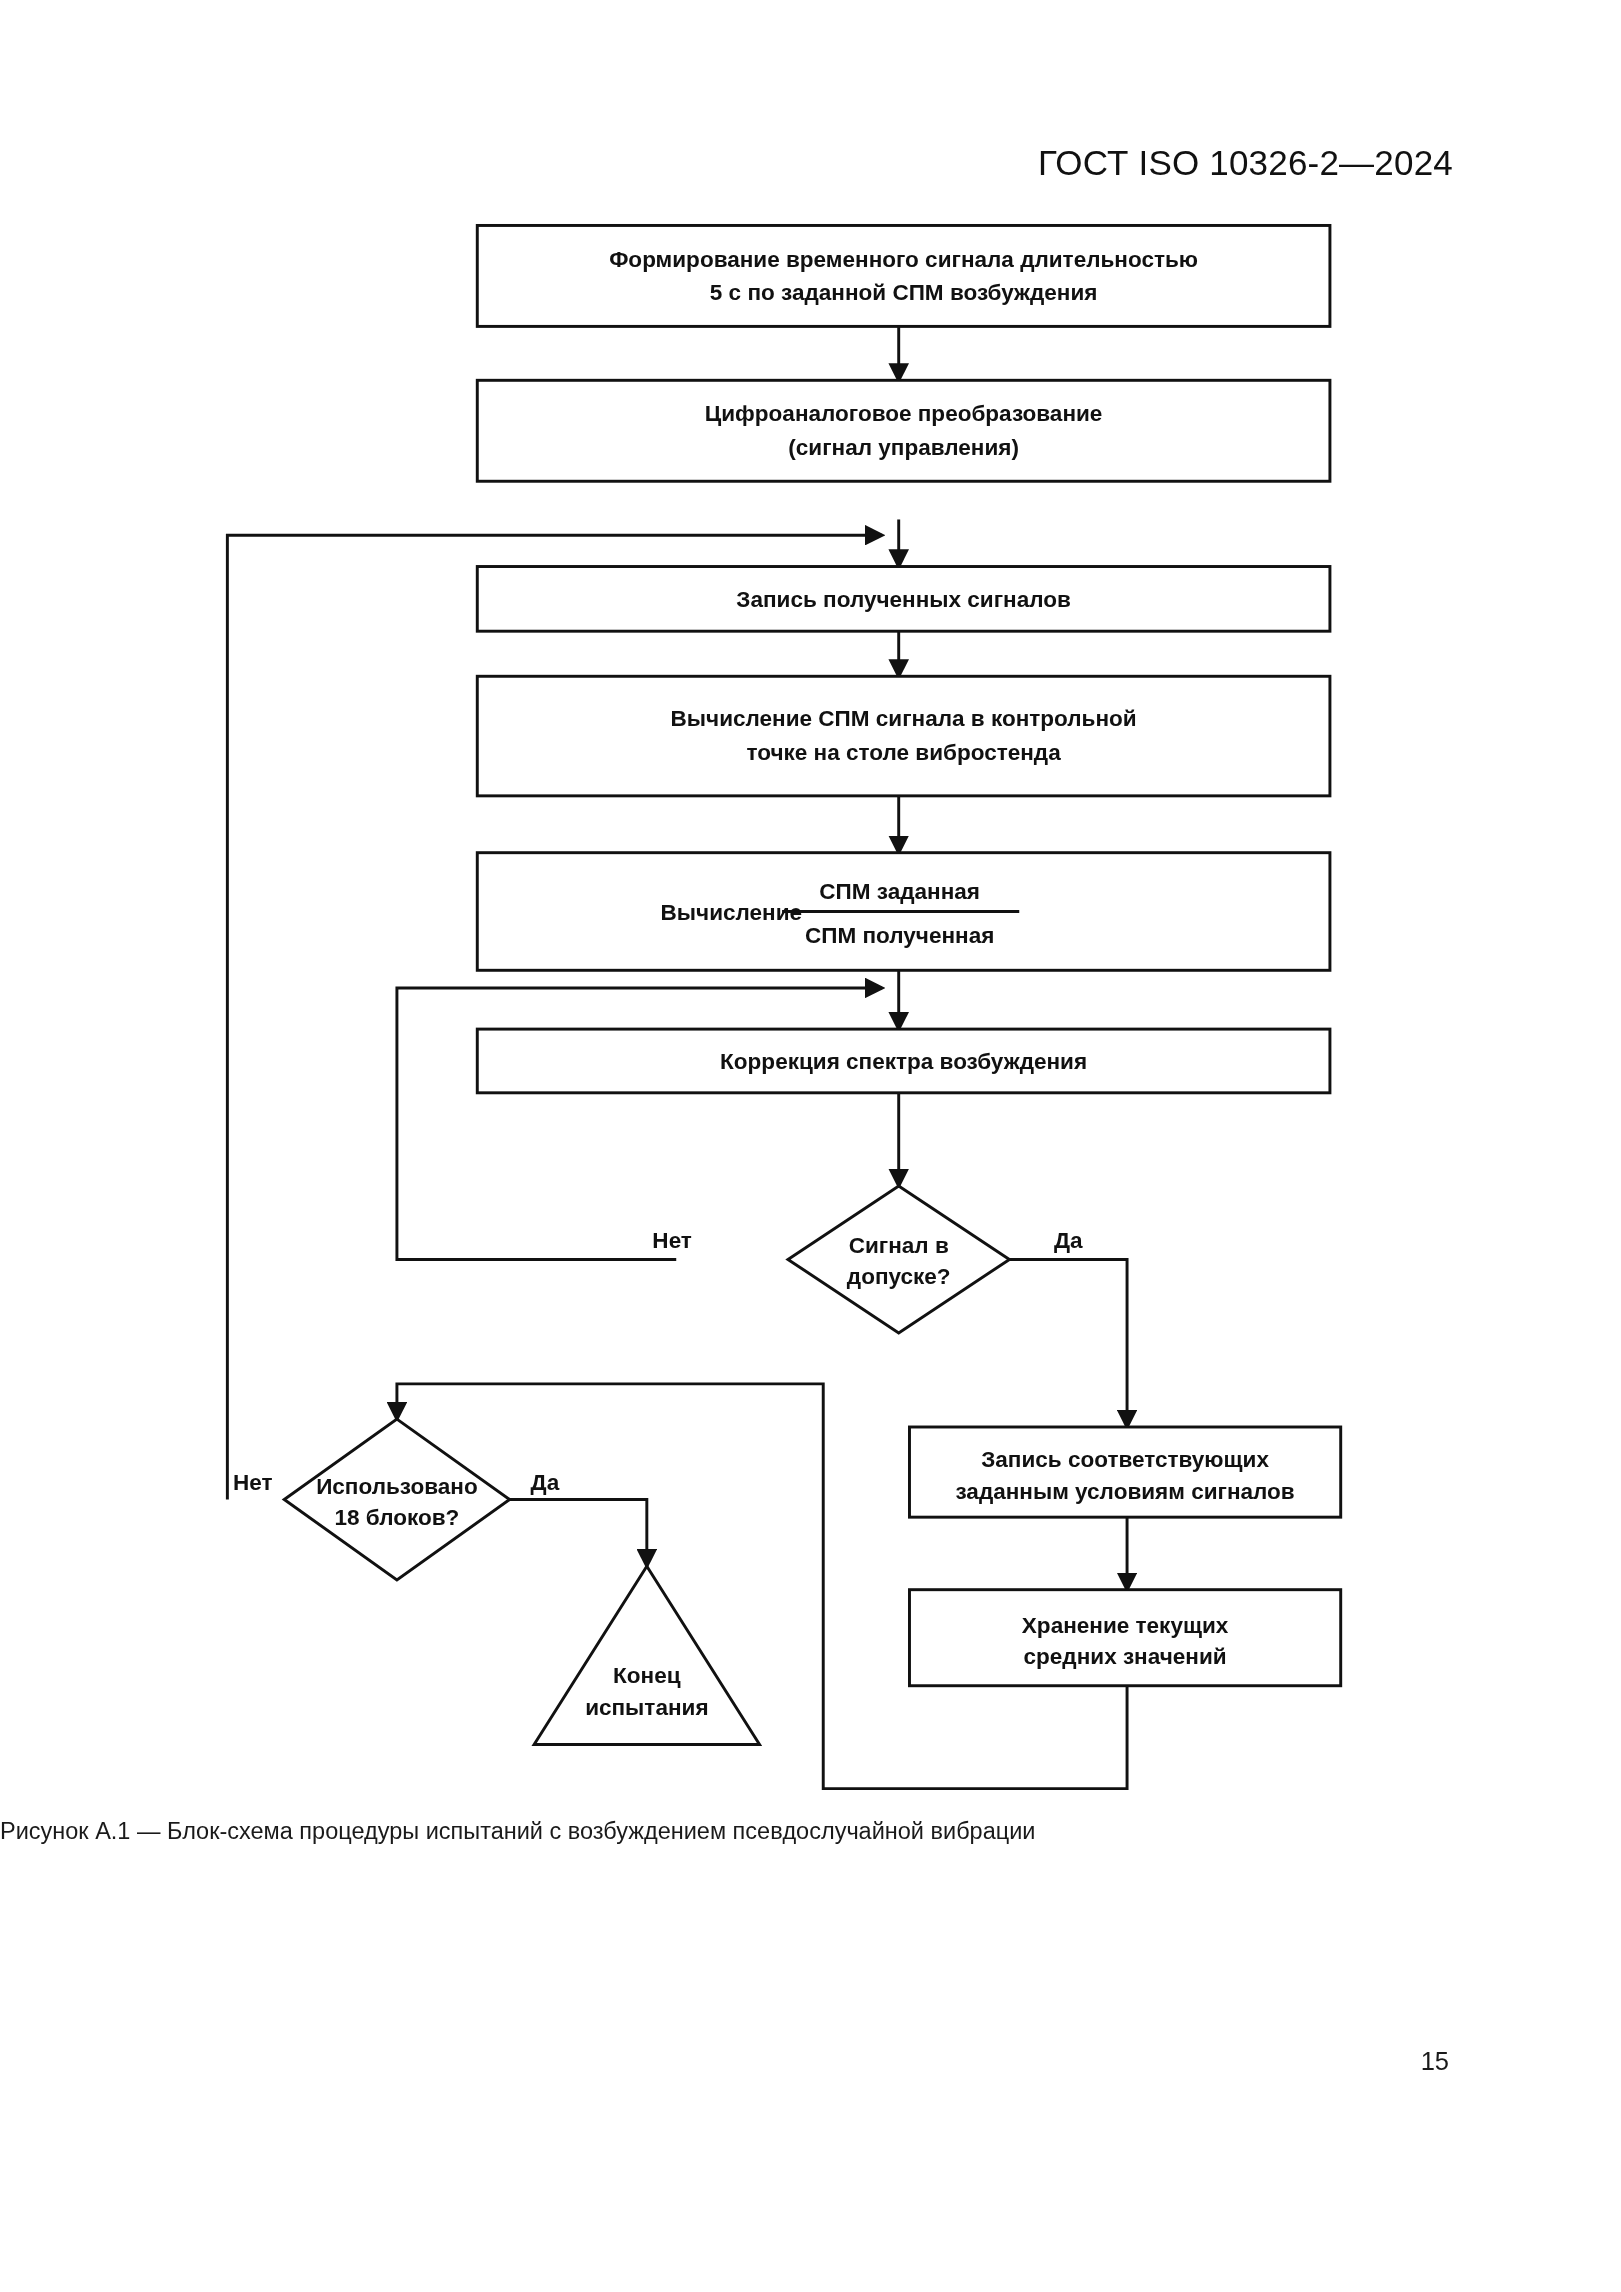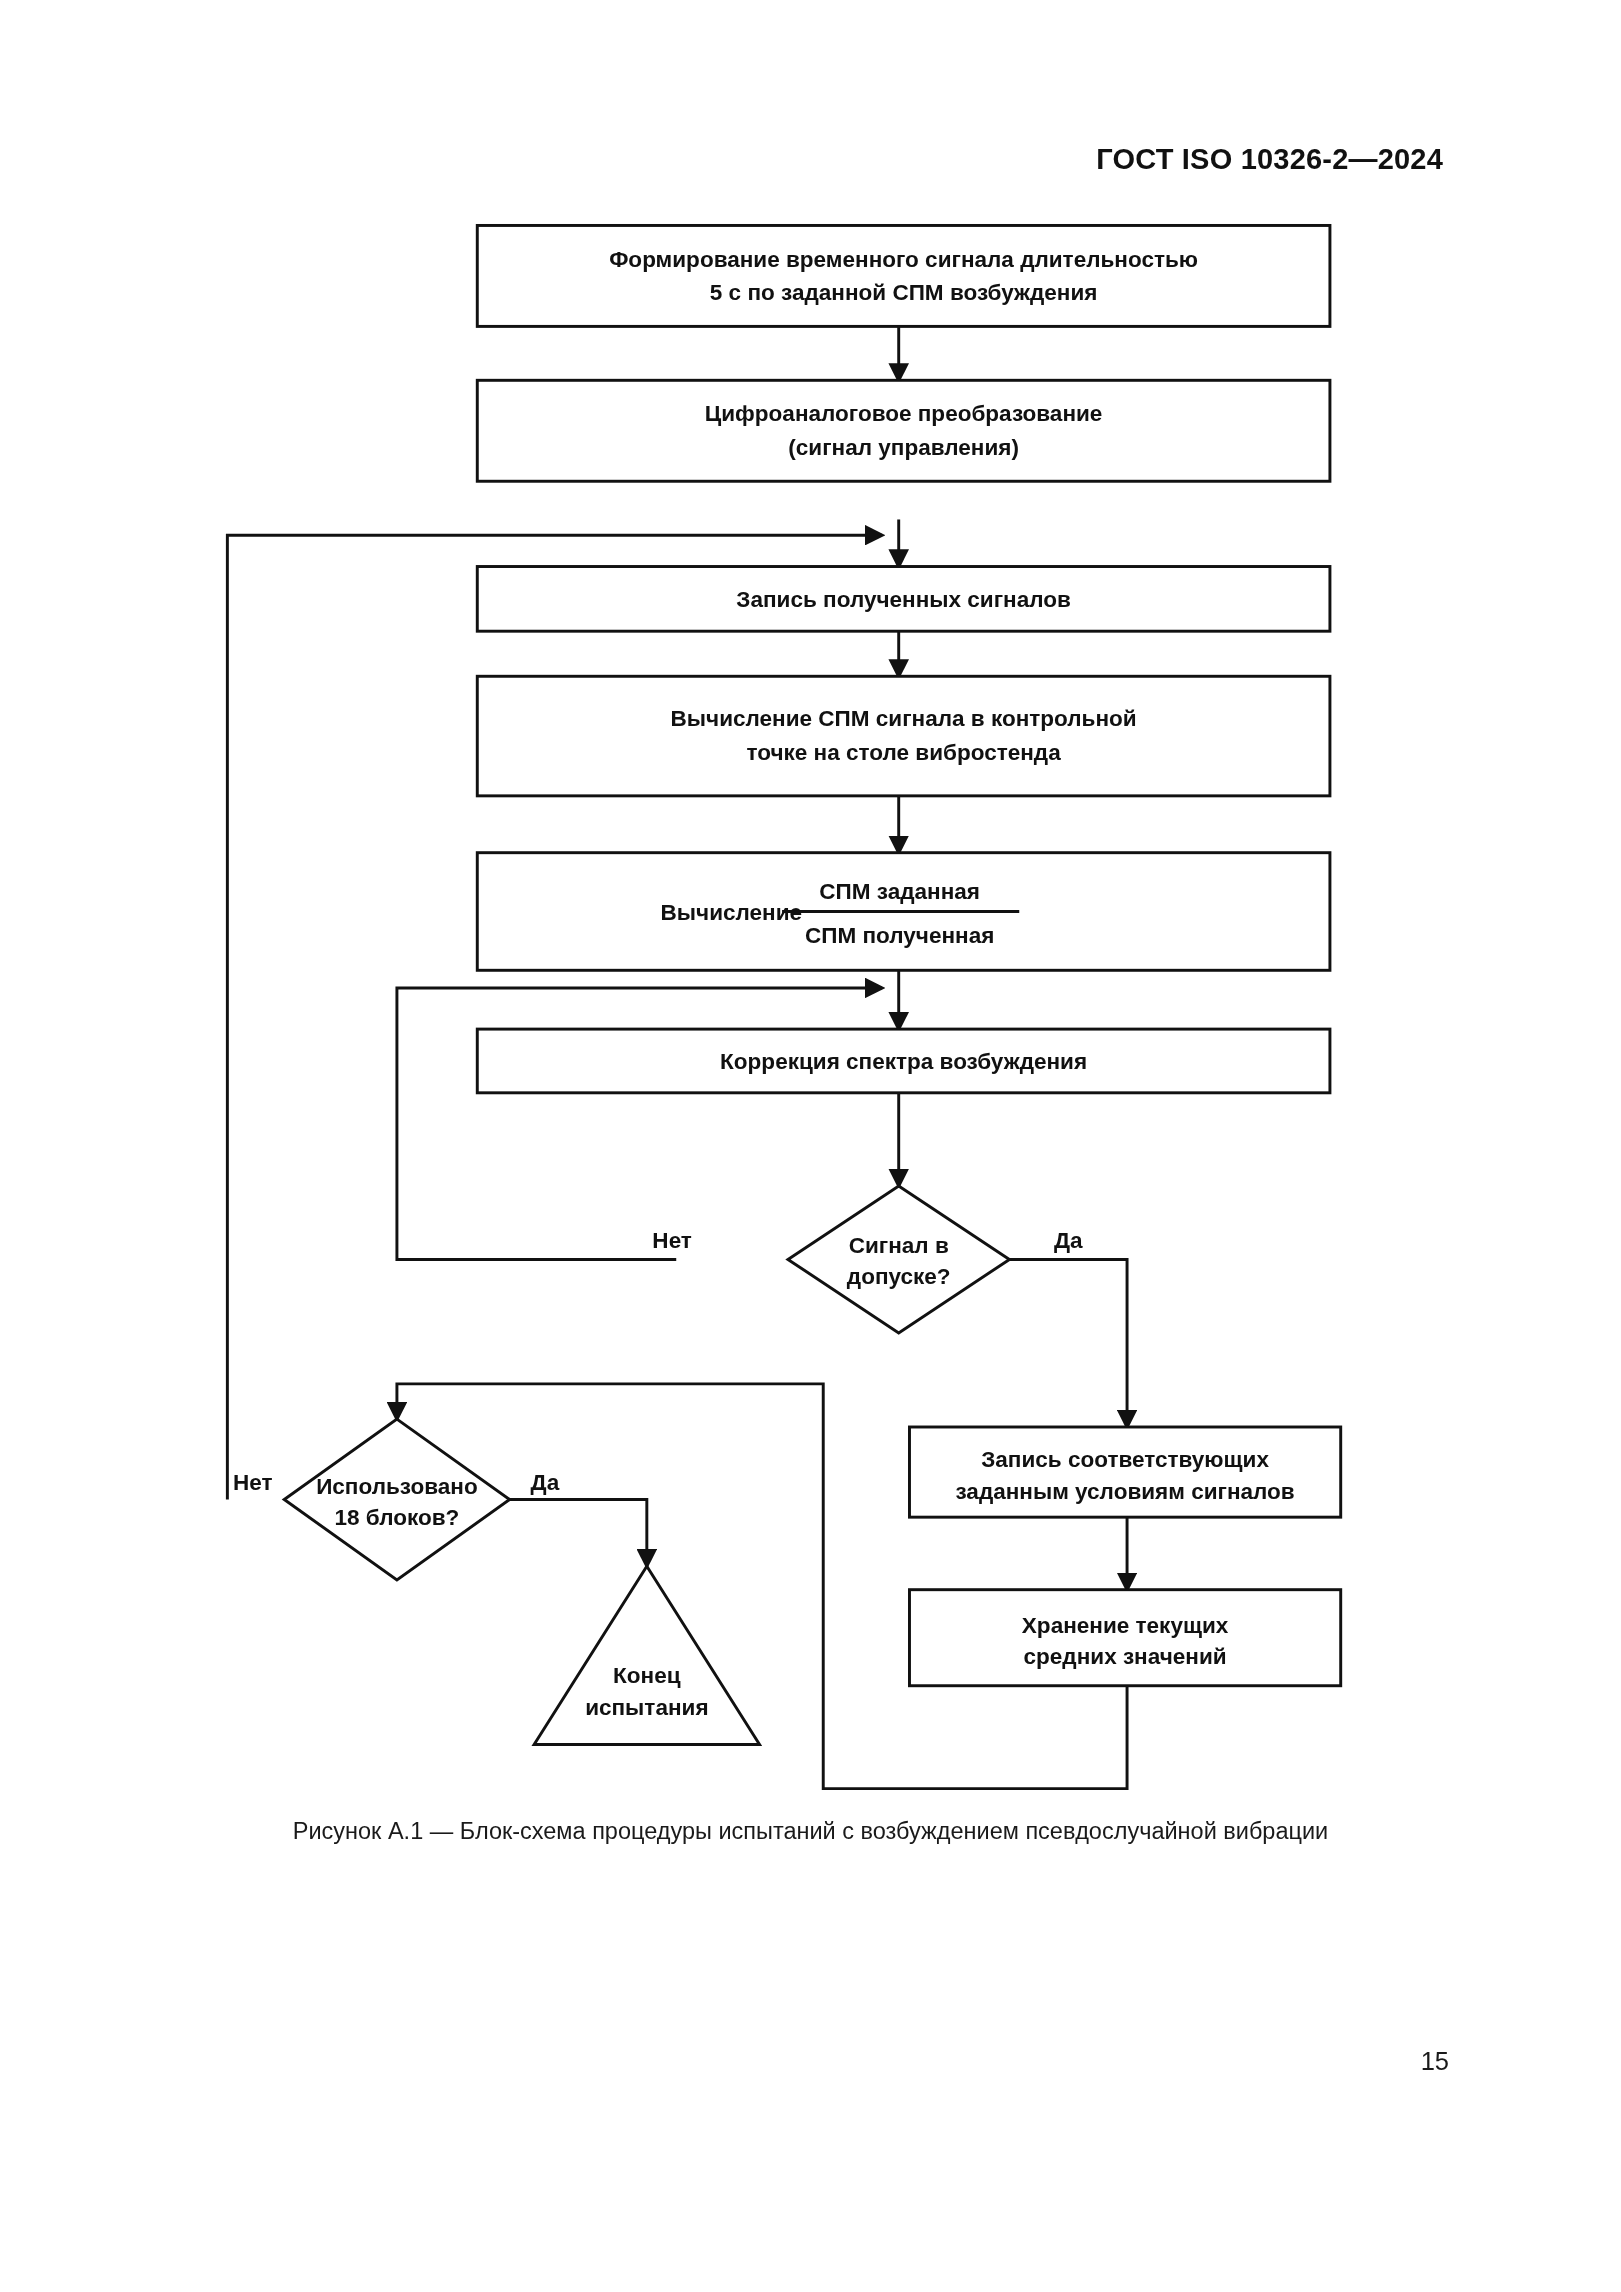--- a/index.html
+++ b/index.html
@@ -17,23 +17,23 @@
     overflow: hidden;
   }
   .page {
     position: absolute;
     inset: 0;
     background: #ffffff;
   }
   .doc-header {
     position: absolute;
     top: 143px;
-    right: 178px;
-    font-size: 29px;
-    font-weight: bold;
+    right: 168px;
+    font-size: 35px;
+    font-weight: normal;
     letter-spacing: 0.2px;
     color: #111111;
     white-space: nowrap;
   }
   .figure-area {
     position: absolute;
     top: 186px;
     left: 0;
     width: 1334px;
     height: 1647px;
@@ -41,21 +41,21 @@
   .figure-svg {
     display: block;
     width: 1621px;
     height: 1647px;
   }
   .figure-caption {
     position: absolute;
     top: 1818px;
     left: 0;
     width: 1621px;
-    text-align: center;
+    text-align: left;
     font-size: 23.5px;
     color: #1a1a1a;
   }
   .page-number {
     position: absolute;
     top: 2047px;
     right: 172px;
     font-size: 25.5px;
     color: #1a1a1a;
   }

